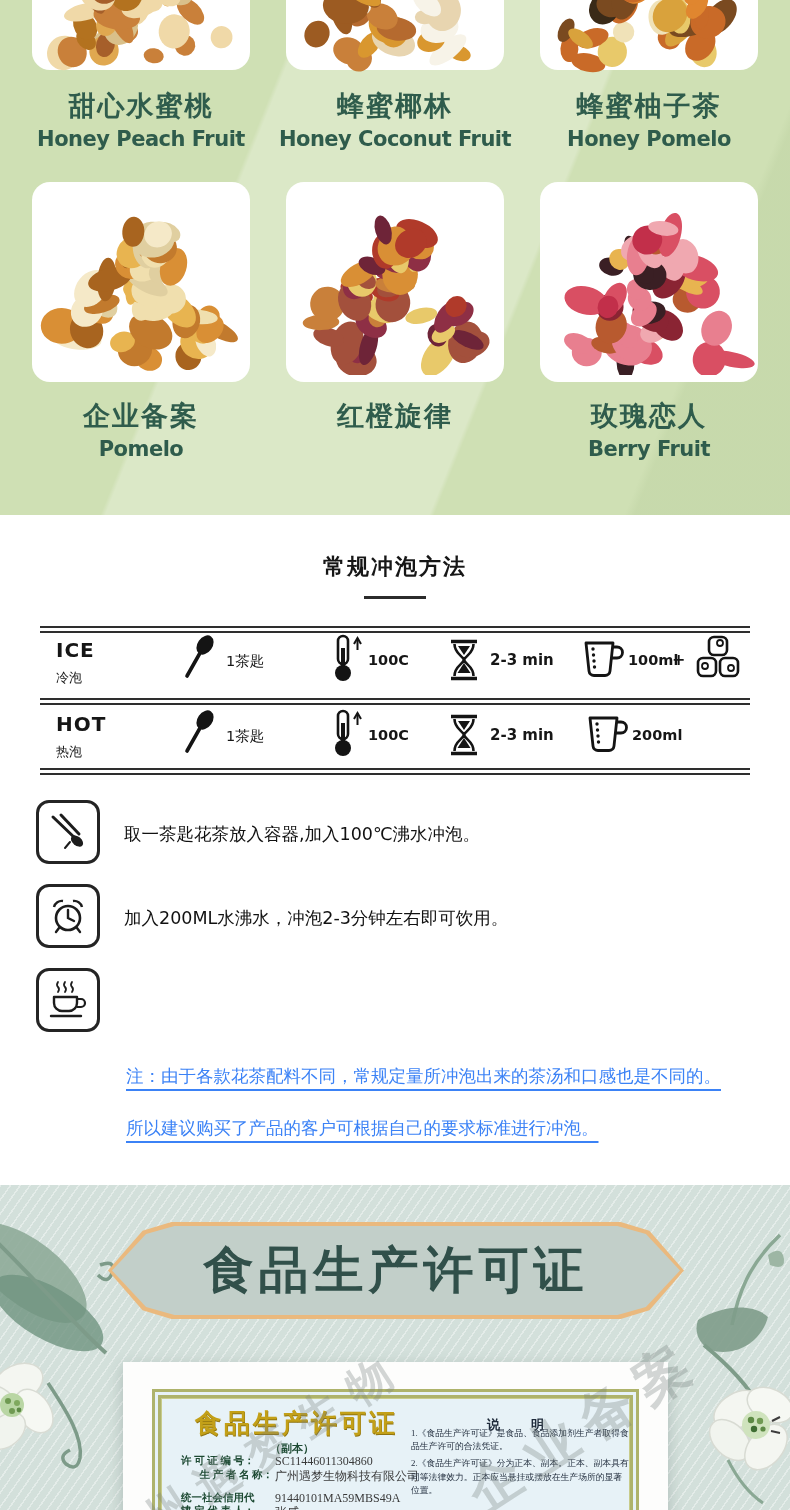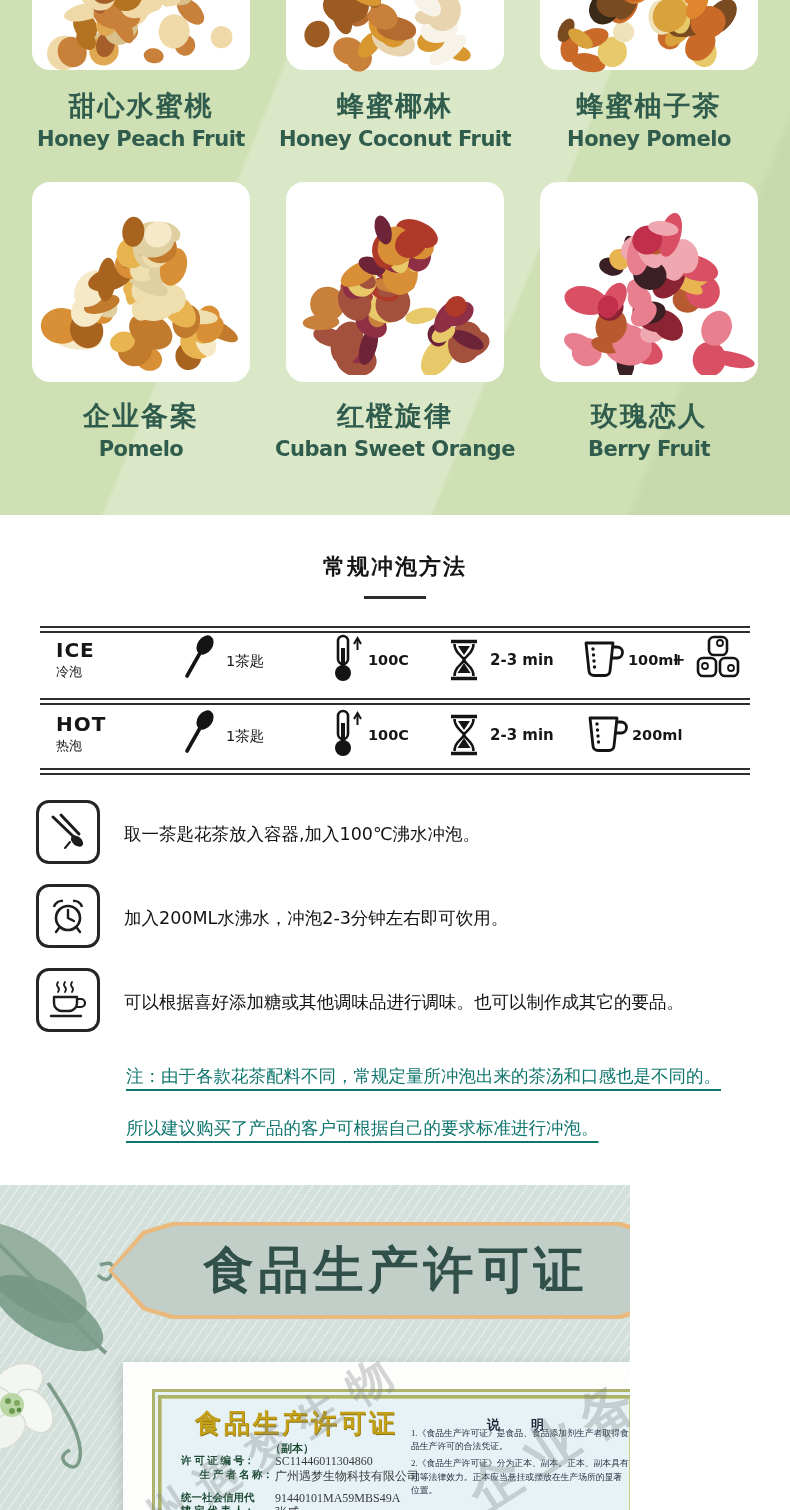--- a/index.html
+++ b/index.html
@@ -18,32 +18,32 @@
   .plabel .cn { font-size:27px; font-weight:700; letter-spacing:2px; }
   .plabel .en { font-size:21px; font-weight:700; letter-spacing:-0.5px; margin-top:3px; }
 
   
   .brew { position:absolute; left:0; top:515px; width:790px; height:670px; background:#fff; color:#161616; }
   .brew-title { position:absolute; left:0; top:37px; width:100%; text-align:center; font-size:22px; font-weight:600; letter-spacing:2px; }
   .brew-underline { position:absolute; left:364px; top:81px; width:62px; height:3px; background:#2b2b2b; }
   .dline { position:absolute; left:40px; width:710px; height:7px; border-top:2px solid #2e2e2e; border-bottom:2px solid #2e2e2e; }
   .rowlabel { position:absolute; left:56px; }
   .rowlabel .big { font-size:20px; font-weight:800; letter-spacing:1px; }
-  .rowlabel .small { font-size:13px; margin-top:1px; }
+  .rowlabel .small { font-size:13px; margin-top:7px; }
   .cellt { position:absolute; font-size:14.5px; font-weight:700; }
   .cellt.lite { font-weight:500; }
   .icon { position:absolute; }
   .stepbox { position:absolute; left:36px; width:64px; height:64px; border:3px solid #242424; border-radius:13px; }
   .stepbox svg { position:absolute; left:9px; top:9px; }
   .steptext { position:absolute; left:124px; width:660px; font-size:17.5px; color:#111; }
-  .notetext { position:absolute; left:126px; width:648px; font-size:17.5px; color:#0f766e;
+  .notetext { position:absolute; left:126px; width:648px; font-size:17.5px; color:#3b82f6;
     text-decoration:underline; text-underline-offset:7px; text-decoration-thickness:1.5px; }
 
   
-  .lic { position:absolute; left:0; top:1185px; width:630px; height:325px;
+  .lic { position:absolute; left:0; top:1185px; width:790px; height:325px;
     background:
       repeating-linear-gradient(125deg, rgba(255,255,255,.38) 0 1.5px, rgba(255,255,255,0) 1.5px 8px),
       #d3e0db; overflow:hidden; }
   .deco { position:absolute; z-index:1; }
   .banner { position:absolute; left:108px; top:37px; width:576px; height:97px; z-index:3;
     background:#eab97e;
     clip-path:polygon(0% 50%, 6% 9%, 11% 0%, 89% 0%, 94% 9%, 100% 50%, 94% 91%, 89% 100%, 11% 100%, 6% 91%); }
   .banner-inner { position:absolute; left:4px; top:4px; right:4px; bottom:4px; background:#c2cfc9;
     clip-path:polygon(0% 50%, 6% 9%, 11% 0%, 89% 0%, 94% 9%, 100% 50%, 94% 91%, 89% 100%, 11% 100%, 6% 91%);
     display:flex; align-items:center; justify-content:center; }
@@ -385,21 +385,20 @@
           <ellipse cx="123.3" cy="38.4" rx="15.2" ry="7.2" fill="#f0a8b0" transform="rotate(9 123.3 38.4)"></ellipse>
         </svg>
       </div>
 
     <div class="plabel" style="left:12px;  top:398px;">
       <div class="cn">企业备案</div>
       <div class="en">Pomelo</div>
     </div>
     <div class="plabel" style="left:266px; top:398px;">
       <div class="cn">红橙旋律</div>
-      <div class="en">Cuban Sweet Orange</div>
     </div>
     <div class="plabel" style="left:520px; top:398px;">
       <div class="cn">玫瑰恋人</div>
       <div class="en">Berry Fruit</div>
     </div>
   </section>
 
   <section class="brew">
     <div class="brew-title">常规冲泡方法</div>
     <div class="brew-underline"></div>
@@ -506,21 +505,20 @@
     <div class="steptext" style="top:391px;">加入200ML水沸水，冲泡2-3分钟左右即可饮用。</div>
 
     <div class="stepbox" style="top:453px;">
       <svg width="40" height="40" viewBox="0 0 40 40">
         <path d="M10 2 q-2 3 0 5 q2 2 0 5 M17 2 q-2 3 0 5 q2 2 0 5 M24 2 q-2 3 0 5 q2 2 0 5" fill="none" stroke="#1c1c1c" stroke-width="1.8" stroke-linecap="round"></path>
         <path d="M6 17 h23 v6 a8 8 0 0 1-8 8 h-7 a8 8 0 0 1-8-8 z" fill="none" stroke="#1c1c1c" stroke-width="2.4" stroke-linejoin="round"></path>
         <path d="M29 19 h4 a4 4 0 0 1 0 8 h-4" fill="none" stroke="#1c1c1c" stroke-width="2.2"></path>
         <path d="M3 36 h30" stroke="#1c1c1c" stroke-width="2.4" stroke-linecap="round"></path>
       </svg>
     </div>
-    <div class="steptext" style="top:475px;">可以根据喜好添加糖或其他调味品进行调味。也可以制作成其它的要品。</div>
 
     <div class="notetext" style="top:549px;">注：由于各款花茶配料不同，常规定量所冲泡出来的茶汤和口感也是不同的。</div>
     <div class="notetext" style="top:601px;">所以建议购买了产品的客户可根据自己的要求标准进行冲泡。</div>
   </section>
 
   <section class="lic">
 
     <svg class="deco" style="left:-12px; top:18px;" width="140" height="280" viewBox="0 0 140 280">
       <ellipse cx="40" cy="70" rx="70" ry="32" transform="rotate(38 40 70)" fill="#8aa794" opacity=".85"></ellipse>
       <ellipse cx="60" cy="110" rx="62" ry="26" transform="rotate(30 60 110)" fill="#6f9480" opacity=".8"></ellipse>

